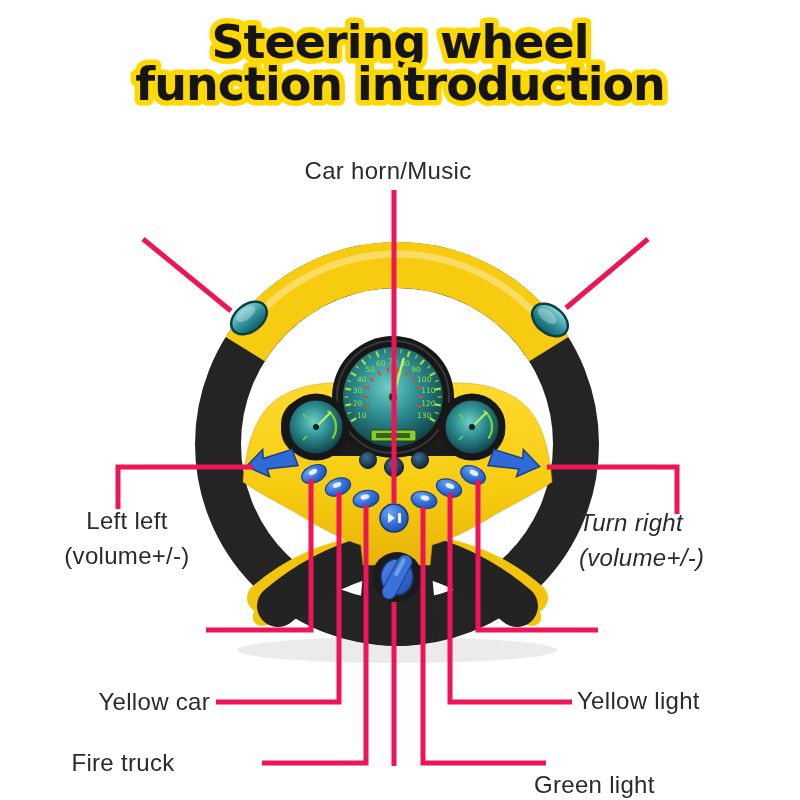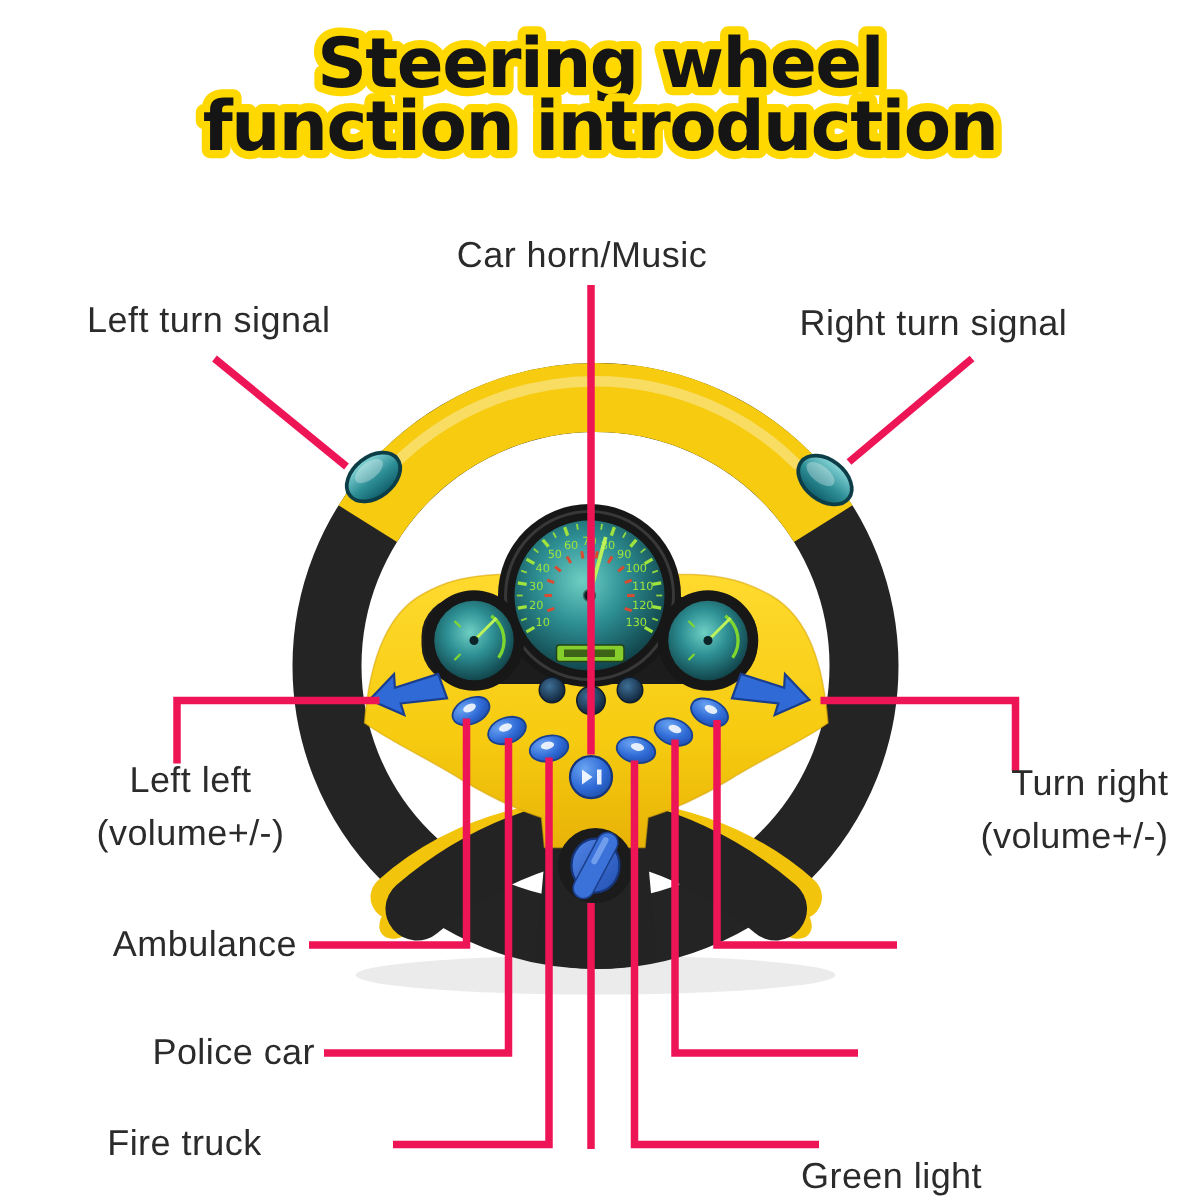--- a/index.html
+++ b/index.html
@@ -237,31 +237,29 @@
     <polyline class="ptr" points="478,480 478,630 598,630"></polyline>
   </g>
 
   <g>
     <text class="title-text" x="400" y="58">Steering wheel</text>
     <text class="title-text" x="400" y="100">function introduction</text>
   </g>
 </svg>
 
 <div class="lbl" style="left:278px;top:154px;width:220px;text-align:center;">Car horn/Music</div>
-<div class="lbl" style="left:58px;top:197px;">Left turn signal</div>
-<div class="lbl" style="left:533px;top:199px;">Right turn signal</div>
 
 <div class="lbl two" style="left:27px;top:503px;width:200px;text-align:center;">
   <div>Left left</div>
   <div>(volume+/-)</div>
 </div>
-<div class="lbl two" style="left:579px;top:505px;width:200px;text-align:right;">
+<div class="lbl two" style="left:579px;top:505px;width:200px;text-align:left;font-style:italic;">
   <div>Turn right</div>
   <div>(volume+/-)</div>
 </div>
 
-<div class="lbl" style="left:0px;top:613px;width:198px;text-align:right;">Ambulance</div>
-<div class="lbl" style="left:0px;top:685px;width:210px;text-align:right;">Police car</div>
+<div class="lbl" style="left:0px;top:685px;width:210px;text-align:right;">Yellow car</div>
 <div class="lbl" style="left:0px;top:746px;width:246px;text-align:center;">Fire truck</div>
 
+<div class="lbl" style="left:577px;top:684px;">Yellow light</div>
 <div class="lbl" style="left:534px;top:745px;margin-top:23px;">Green light</div>
 
 </div>
 
 </body></html>

